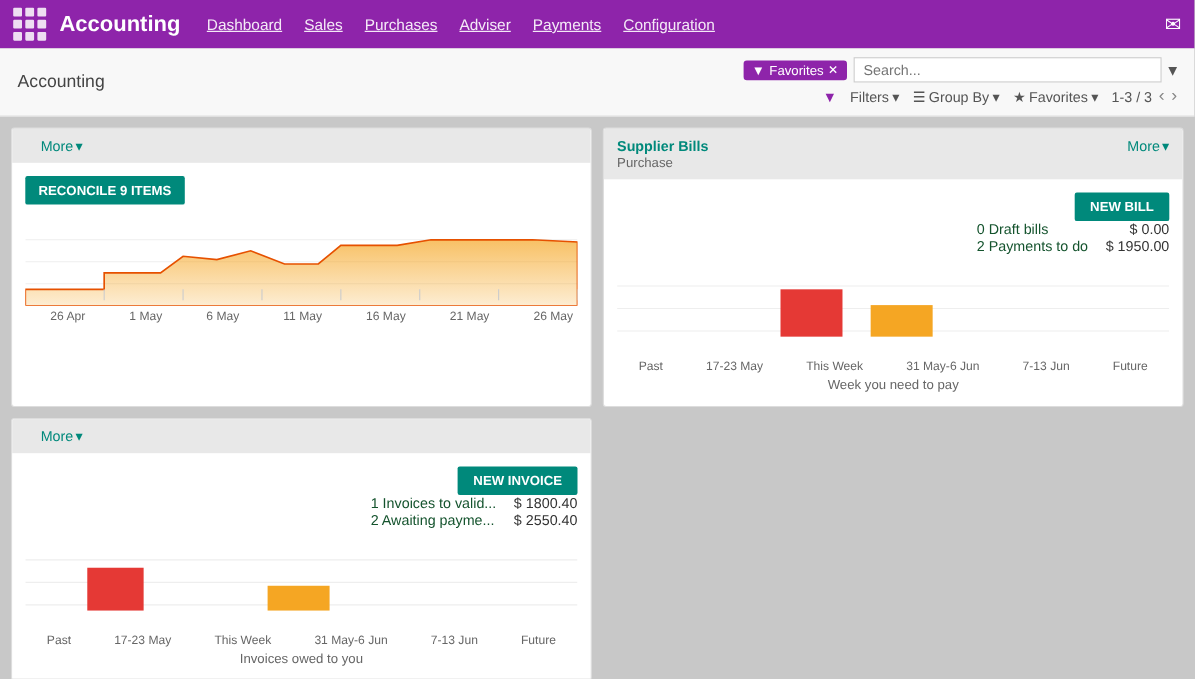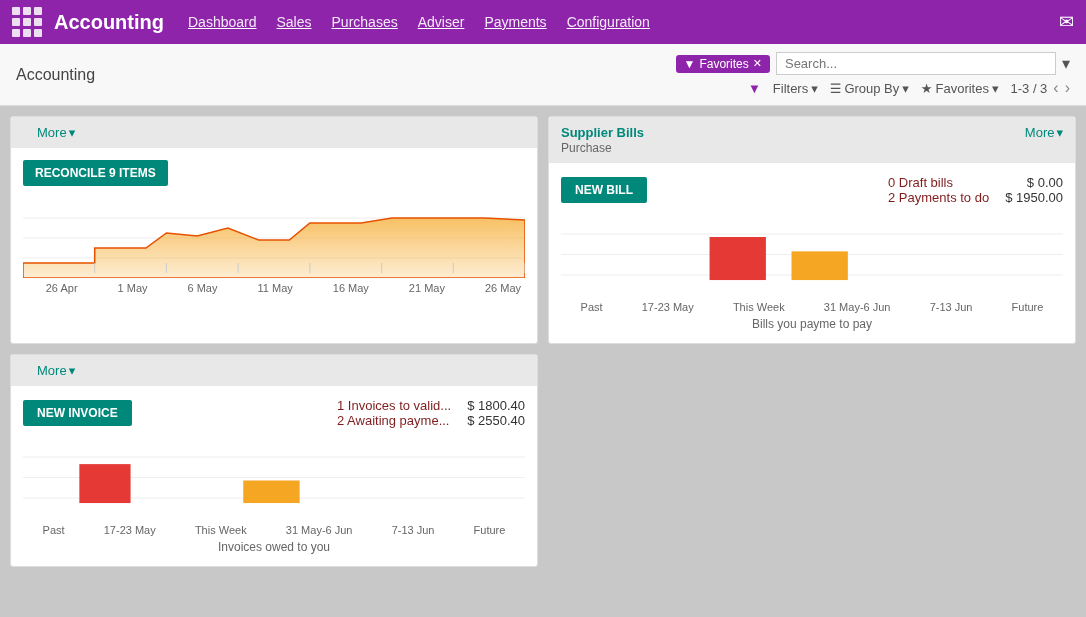--- a/index.html
+++ b/index.html
@@ -130,29 +130,30 @@
 
     
     .bar-chart-area { position: relative; height: 80px; margin-top: 8px; }
     .bar-chart-svg { width: 100%; height: 100%; }
     .bar-labels { display: flex; justify-content: space-around; font-size: 11px; color: #666; margin-top: 4px; }
     .chart-caption { text-align: center; font-size: 12px; color: #666; margin-top: 4px; }
 
     
     .info-rows { font-size: 13px; }
     .info-row { display: flex; justify-content: space-between; }
-    .info-link { color: #7f1d1d; cursor: pointer; }
+    .info-link { color: #14532d; cursor: pointer; }
     .info-value { color: #333; }
 
     
     .supplier-body-top {
       display: flex;
       justify-content: space-between;
-      align-items: center;
+      align-items: flex-end;
       margin-bottom: 12px;
+      flex-direction: column;
     }
 
     .filter-icon { color: #8e24aa; }
   </style>
 </head>
 <body>
 
 <nav class="topnav">
   <div class="nav-grid">
     <div class="nav-grid-dot"></div>
@@ -297,21 +298,21 @@
         </svg>
       </div>
       <div class="bar-labels">
         <span>Past</span>
         <span>17-23 May</span>
         <span>This Week</span>
         <span>31 May-6 Jun</span>
         <span>7-13 Jun</span>
         <span>Future</span>
       </div>
-      <div class="chart-caption">Bills you payme to pay</div>
+      <div class="chart-caption">Week you need to pay</div>
     </div>
   </div>
 
   <div class="card">
     <div class="card-header">
       <span class="card-more">
         <span>More</span> ▾
       </span>
     </div>
     <div class="card-body">

